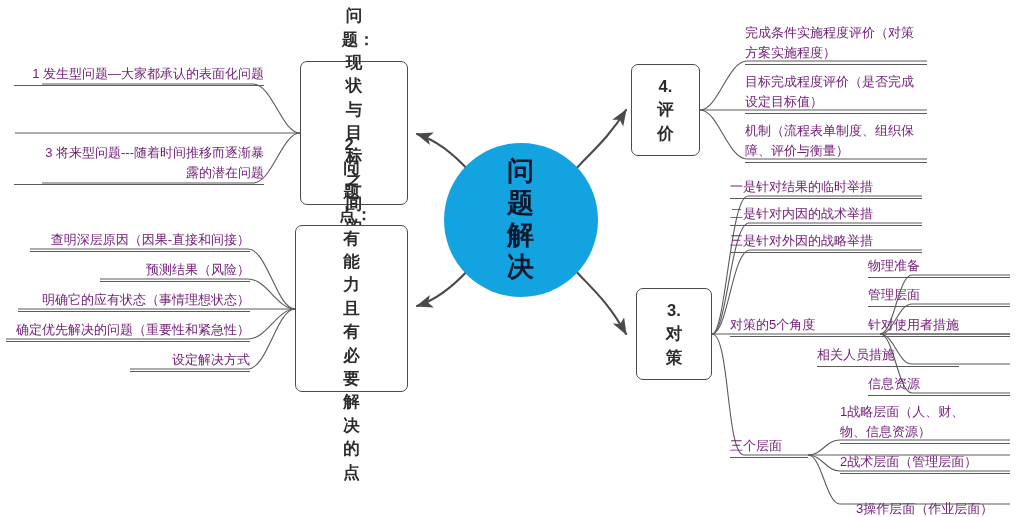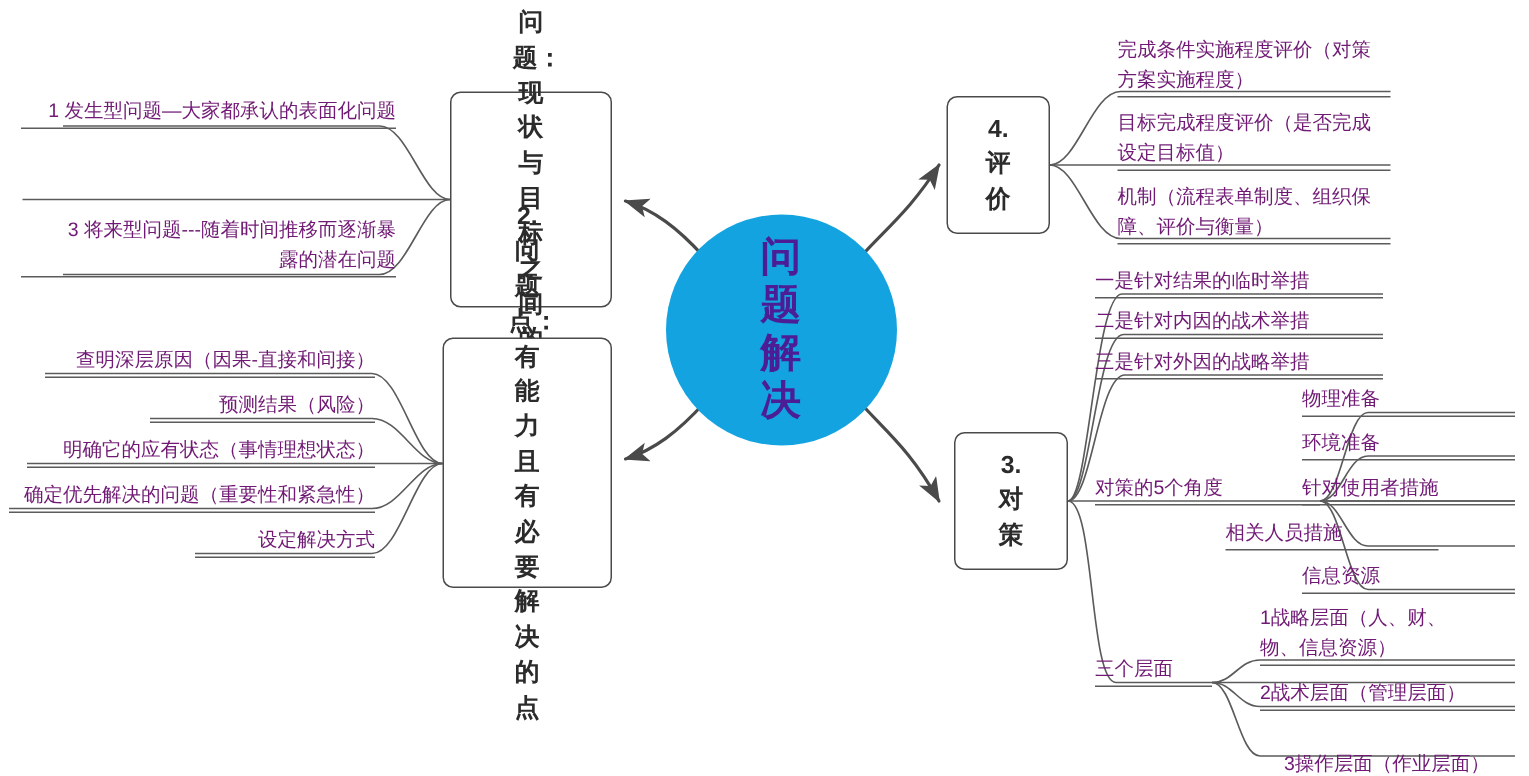--- a/index.html
+++ b/index.html
@@ -8,21 +8,21 @@
     font-family:"Liberation Sans","DejaVu Sans",sans-serif;
     color:#262626;
   }
   #stage{position:absolute;left:0;top:0;width:1019px;height:517px;}
   svg#wires{position:absolute;left:0;top:0;width:1019px;height:517px;pointer-events:none;}
 
   
   .center-node{
     position:absolute;border-radius:50%;
     display:flex;align-items:center;justify-content:center;
-    color:#4c1d95;font-weight:bold;line-height:1.18;
+    color:#0f172a;font-weight:bold;line-height:1.18;
     letter-spacing:1px;text-align:center;
   }
   .center-node .cn-text{width:1.2em;word-break:break-all;font-size:27px;}
 
   
   .mainbox{
     position:absolute;box-sizing:border-box;
     border:1.6px solid #4a4a4a;border-radius:7px;background:#fff;
     display:flex;align-items:center;justify-content:center;
     font-weight:bold;font-size:16.5px;line-height:1.42;
@@ -140,21 +140,21 @@
   <div class="leaf l" style="left:745px;top:121px;width:182px;">机制（流程表单制度、组织保
 障、评价与衡量）</div>
 
   <div class="leaf l" style="left:730px;top:177px;width:192px;">一是针对结果的临时举措</div>
   <div class="leaf l" style="left:730px;top:204px;width:192px;">二是针对内因的战术举措</div>
   <div class="leaf l" style="left:730px;top:231px;width:192px;">三是针对外因的战略举措</div>
   <div class="leaf l" style="left:730px;top:315px;width:150px;">对策的5个角度</div>
   <div class="leaf l" style="left:730px;top:436px;width:78px;">三个层面</div>
 
   <div class="leaf l" style="left:868px;top:256px;width:142px;">物理准备</div>
-  <div class="leaf l" style="left:868px;top:285px;width:142px;">环境准备</div>
+  <div class="leaf l" style="left:868px;top:285px;width:142px;">管理层面</div>
   <div class="leaf l" style="left:868px;top:315px;width:142px;">针对使用者措施</div>
   <div class="leaf l" style="left:817px;top:345px;width:142px;">相关人员措施</div>
   <div class="leaf l" style="left:868px;top:374px;width:142px;">信息资源</div>
 
   <div class="leaf l" style="left:840px;top:402px;width:170px;">1战略层面（人、财、
 物、信息资源）</div>
   <div class="leaf l" style="left:840px;top:452px;width:170px;">2战术层面（管理层面）</div>
   <div class="leaf l" style="left:840px;top:499px;width:170px;margin-left:16px;">3操作层面（作业层面）</div>
 
 </div>

